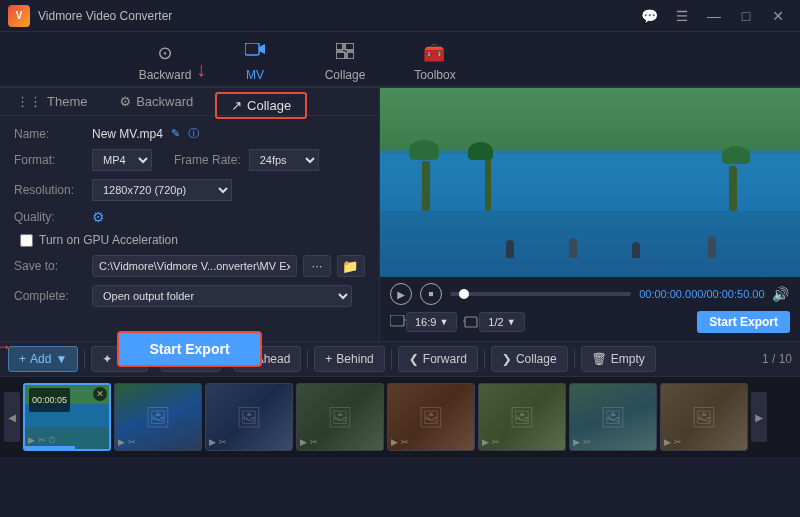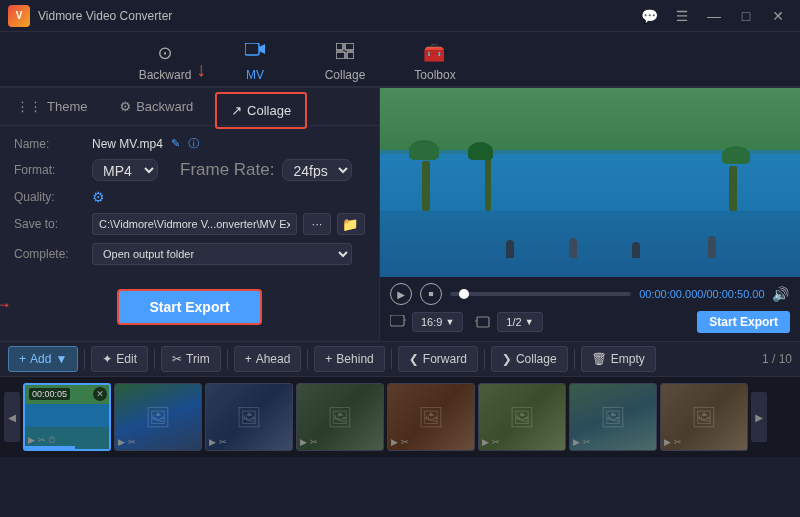--- a/index.html
+++ b/index.html
@@ -149,28 +149,28 @@
     .info-icon {
       color: #4a9eff;
       cursor: pointer;
       font-size: 11px;
     }
 
     select.form-select {
       background: #2a2e40;
       border: 1px solid #3a3e50;
       color: #ddd;
-      font-size: 14px;
+      font-size: 11px;
       padding: 2px 6px;
-      border-radius: 7px;
+      border-radius: 0;
       cursor: pointer;
       height: 22px;
     }
 
-    .fps-label { color: #888; font-size: 17px; margin-left: 14px; }
+    .fps-label { color: #888; font-size: 12px; margin-left: 14px; }
 
     .gear-icon {
       color: #4a9eff;
       font-size: 14px;
       cursor: pointer;
     }
 
     .checkbox-row {
       display: flex;
       align-items: center;
@@ -329,21 +329,20 @@
     }
     .volume-icon {
       color: #aaa;
       font-size: 14px;
       cursor: pointer;
     }
 
     .ratio-row {
       display: flex;
       align-items: center;
-      gap: 6px;
       padding: 2px 0;
     }
     .ratio-btn {
       background: #2a2e40;
       border: 1px solid #3a3e50;
       color: #ddd;
       font-size: 11px;
       padding: 2px 8px;
       border-radius: 3px;
       cursor: pointer;
@@ -442,21 +441,21 @@
     .thumb-generic { background: linear-gradient(135deg, #2a3c5a, #1a2c4a, #3a4c6a); }
     .thumb-generic2 { background: linear-gradient(135deg, #3a4c3a, #2a3c2a, #4a5c4a); }
     .thumb-orange { background: linear-gradient(135deg, #5a3c2a, #4a2c1a, #6a4c3a); }
 
     .filmstrip-time {
       position: absolute;
       top: 3px; left: 4px;
       background: rgba(0,0,0,0.6);
       color: #ddd;
       font-size: 9px;
-      padding: 1px 3px;
+      padding: 7px 3px;
       border-radius: 2px;
     }
     .filmstrip-close {
       position: absolute;
       top: 2px; right: 2px;
       width: 14px; height: 14px;
       background: rgba(0,0,0,0.6);
       border-radius: 50%;
       display: flex; align-items: center; justify-content: center;
       color: #aaa;
@@ -565,26 +564,36 @@
         <span class="form-label">Format:</span>
         <select class="form-select">
           <option>MP4</option><option>MOV</option><option>AVI</option><option>MKV</option>
         </select>
         <span class="fps-label">Frame Rate:</span>
         <select class="form-select" style="width:70px">
           <option>24fps</option><option>25fps</option><option>30fps</option>
         </select>
       </div>
 
+      <div class="form-row">
+        <span class="form-label">Resolution:</span>
+        <select class="form-select" style="width:140px">
+          <option>1280x720 (720p)</option><option>1920x1080 (1080p)</option>
+        </select>
+      </div>
 
       <div class="form-row">
         <span class="form-label">Quality:</span>
         <span class="gear-icon">⚙</span>
       </div>
 
+      <div class="checkbox-row">
+        <input type="checkbox" style="">
+        <span class="checkbox-label">Turn on GPU Acceleration</span>
+      </div>
 
       <div class="form-row">
         <span class="form-label">Save to:</span>
         <div class="path-row" style="flex:1">
           <input type="text" class="path-input" value="C:\Vidmore\Vidmore V...onverter\MV Exported" style="">
           <button class="path-dots">···</button>
           <button class="folder-icon-btn">📁</button>
         </div>
       </div>
 

